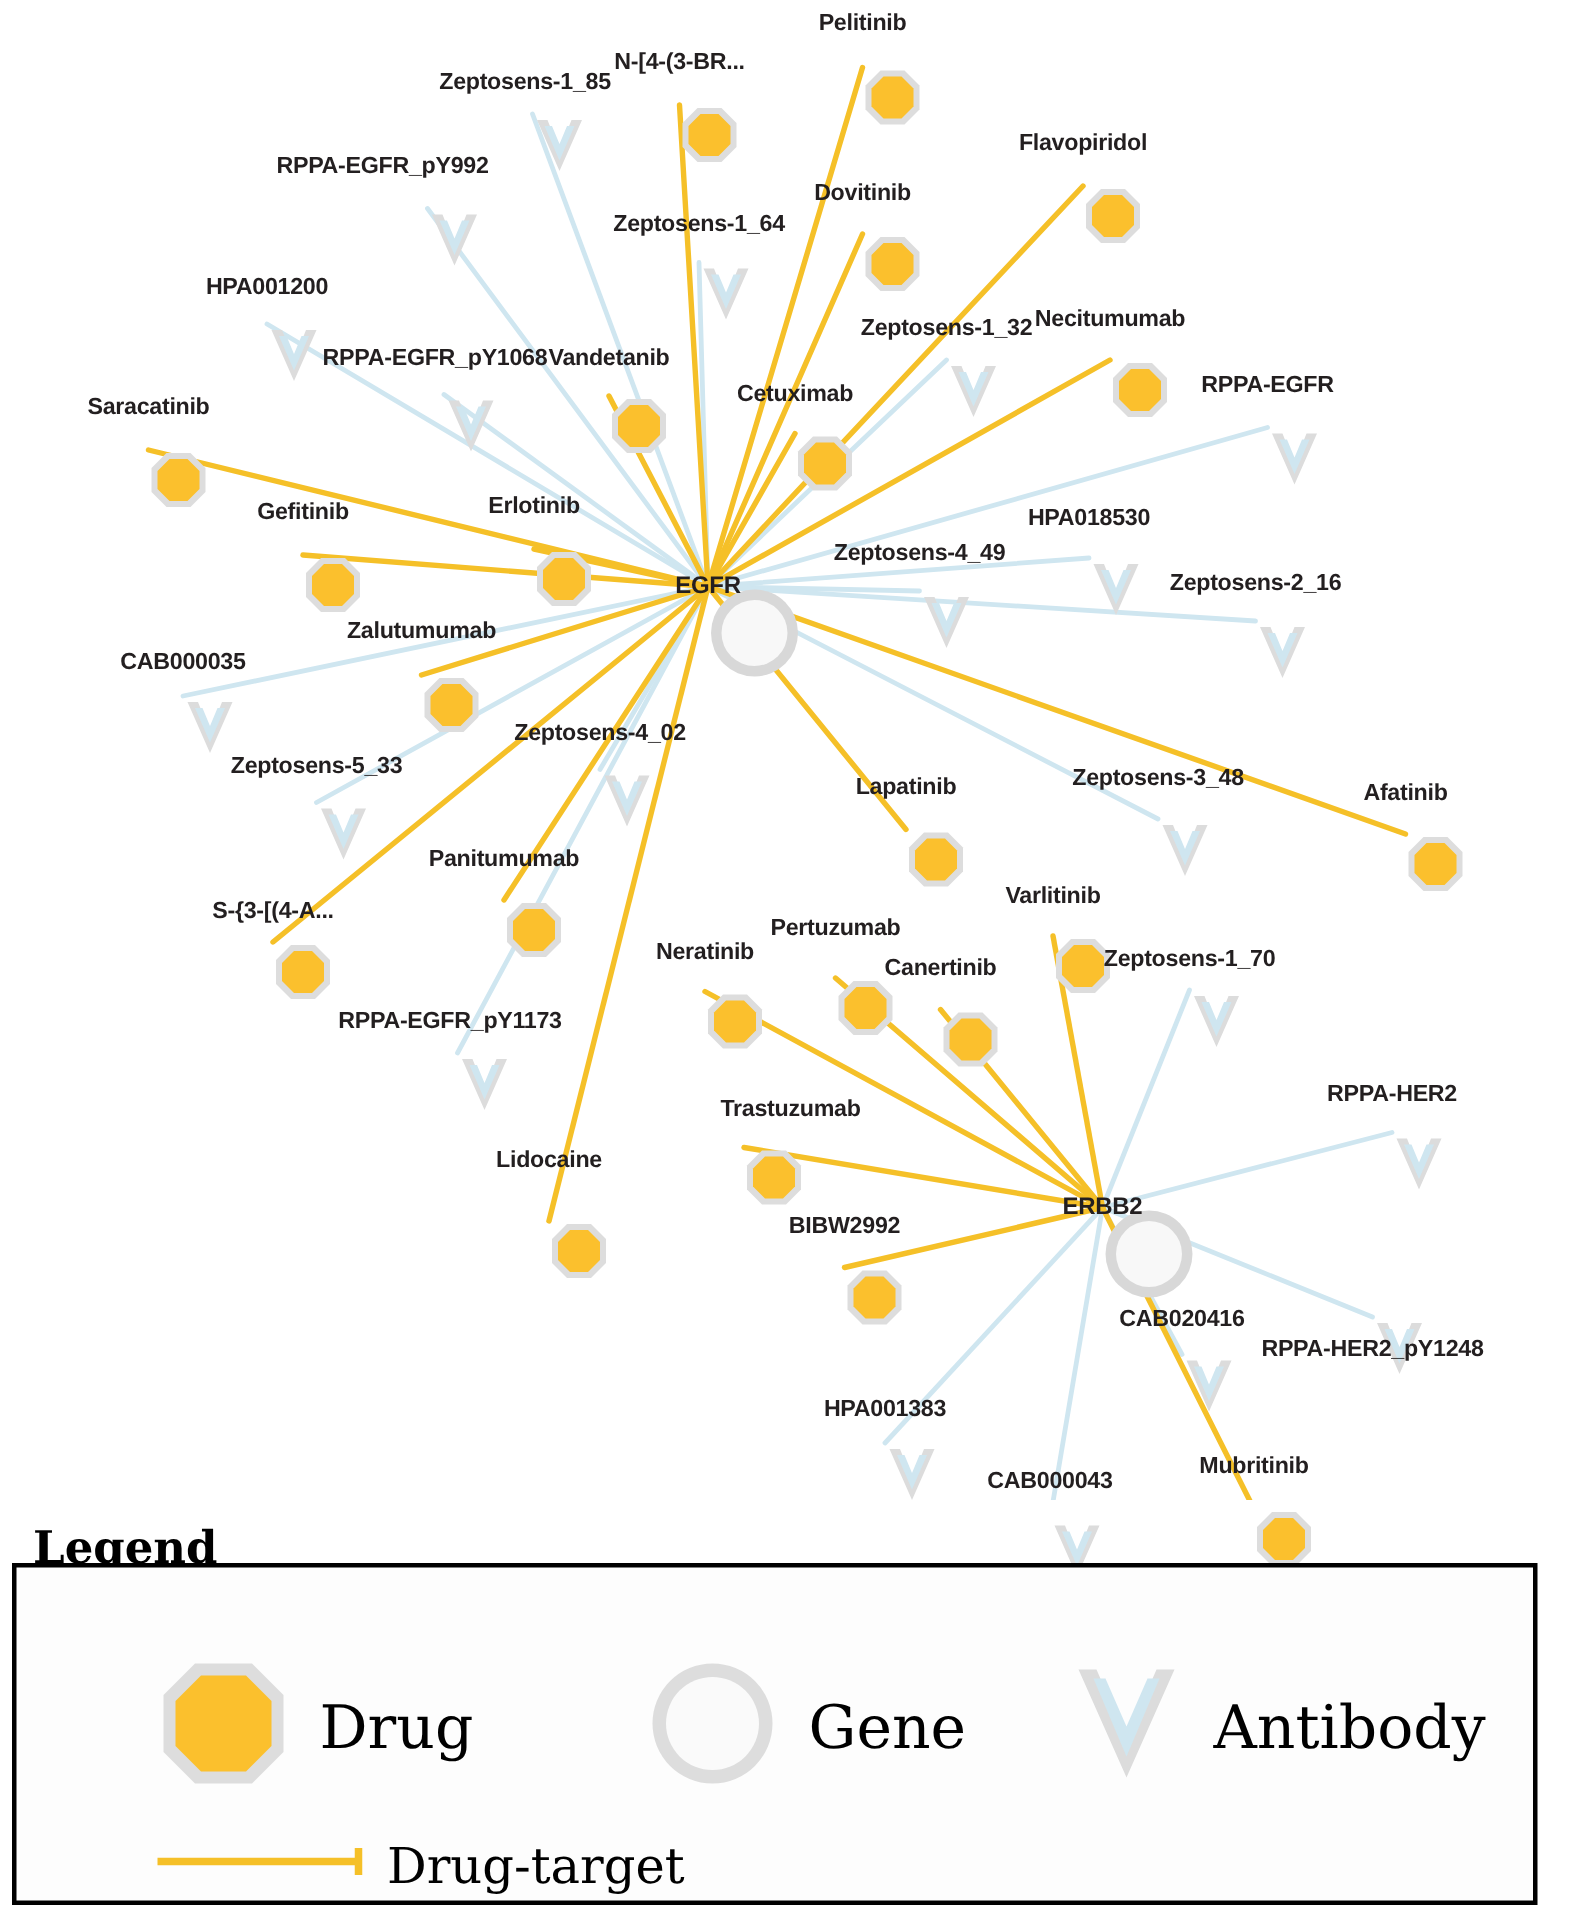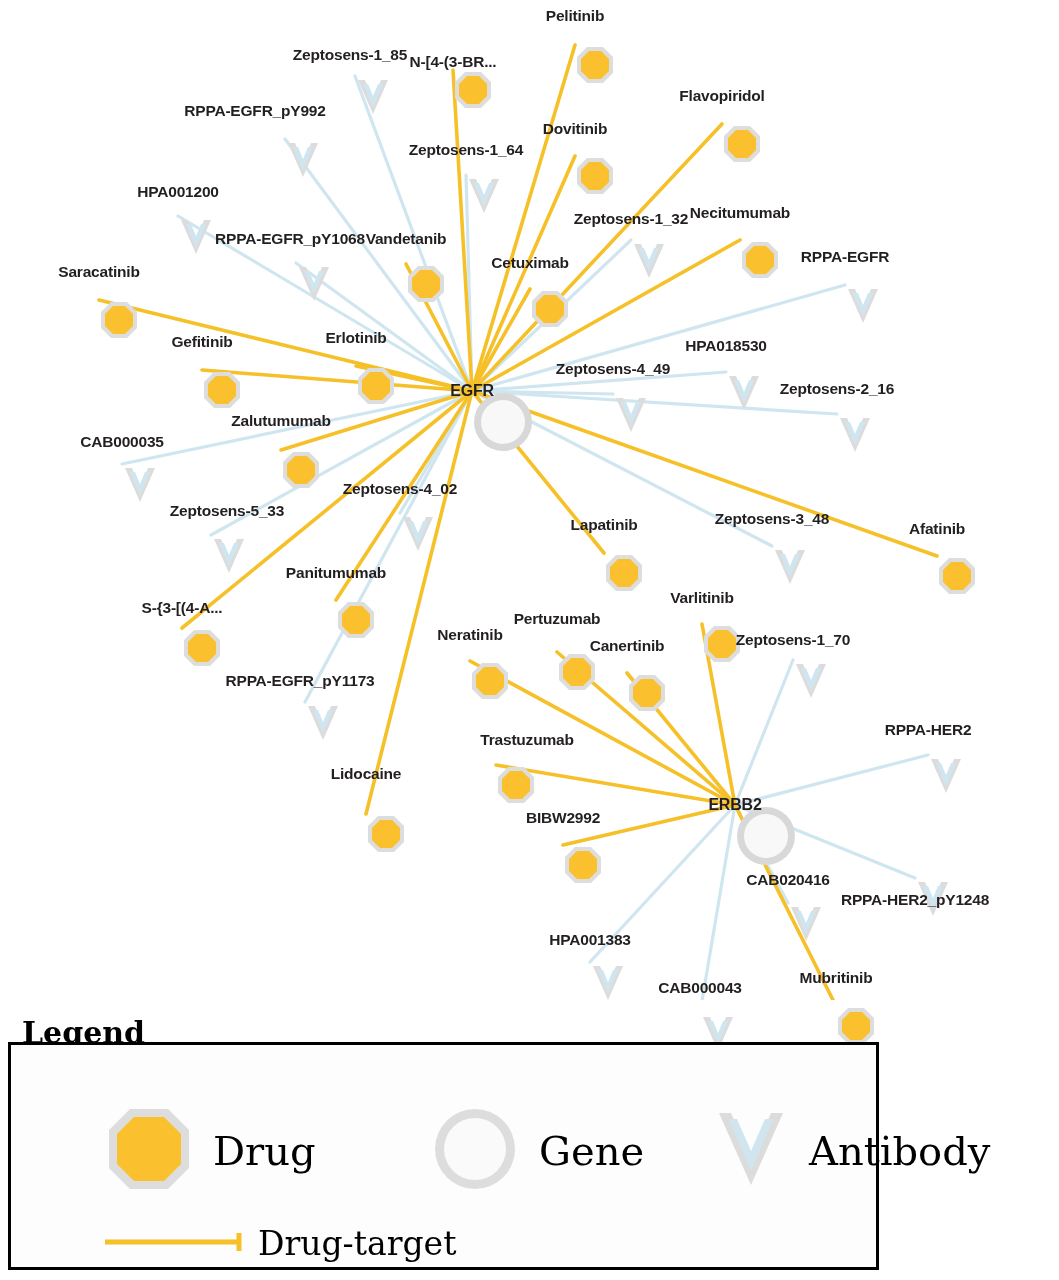--- a/index.html
+++ b/index.html
@@ -52,21 +52,21 @@
     font-family: "DejaVu Serif", serif;
     font-size: 30px;
     font-weight: bold;
     color: #000;
     margin-top: 21px;
   }
   #legend-box {
     position: absolute;
     left: 8px;
     top: 1042px;
-    width: 871px;
+    width: 1017px;
     height: 228px;
     border: 3px solid #000;
     background: #fdfdfd;
     box-sizing: border-box;
   }
   .legend-row {
     position: absolute;
     display: flex;
     align-items: center;
   }
@@ -140,21 +140,21 @@
           <polygon points="14,6 26,6 34,14 34,26 26,34 14,34 6,26 6,14" fill="#fbc02d"></polygon>
         </svg>
       </div>
       <div class="node-label " style="left: 575px; top: 16px;">Pelitinib</div>
       <div class="node" style="left: 453px; top: 70px;">
         <svg width="40" height="40" viewBox="0 0 40 40">
           <polygon points="12,2 28,2 38,12 38,28 28,38 12,38 2,28 2,12" fill="#dddddd"></polygon>
           <polygon points="14,6 26,6 34,14 34,26 26,34 14,34 6,26 6,14" fill="#fbc02d"></polygon>
         </svg>
       </div>
-      <div class="node-label " style="left: 453px; top: 42px; margin-top: 20px;">N-[4-(3-BR...</div>
+      <div class="node-label " style="left: 453px; top: 42px;">N-[4-(3-BR...</div>
       <div class="node" style="left: 722px; top: 124px;">
         <svg width="40" height="40" viewBox="0 0 40 40">
           <polygon points="12,2 28,2 38,12 38,28 28,38 12,38 2,28 2,12" fill="#dddddd"></polygon>
           <polygon points="14,6 26,6 34,14 34,26 26,34 14,34 6,26 6,14" fill="#fbc02d"></polygon>
         </svg>
       </div>
       <div class="node-label " style="left: 722px; top: 96px;">Flavopiridol</div>
       <div class="node" style="left: 575px; top: 156px;">
         <svg width="40" height="40" viewBox="0 0 40 40">
           <polygon points="12,2 28,2 38,12 38,28 28,38 12,38 2,28 2,12" fill="#dddddd"></polygon>
@@ -378,21 +378,21 @@
           <path d="M8 8 L18 31 L28 8 L23 8 L18 20 L13 8 Z" fill="#cfe6f0"></path>
         </svg>
       </div>
       <div class="node-label " style="left: 400px; top: 489px;">Zeptosens-4_02</div>
       <div class="node" style="left: 211px; top: 535px;">
         <svg width="36" height="42" viewBox="0 0 36 42">
           <path d="M3 4 L18 38 L33 4 L26 4 L18 24 L10 4 Z" fill="#dcdcdc"></path>
           <path d="M8 8 L18 31 L28 8 L23 8 L18 20 L13 8 Z" fill="#cfe6f0"></path>
         </svg>
       </div>
-      <div class="node-label " style="left: 227px; top: 511px;">Zeptosens-5_33</div>
+      <div class="node-label " style="left: 211px; top: 511px;">Zeptosens-5_33</div>
       <div class="node" style="left: 772px; top: 546px;">
         <svg width="36" height="42" viewBox="0 0 36 42">
           <path d="M3 4 L18 38 L33 4 L26 4 L18 24 L10 4 Z" fill="#dcdcdc"></path>
           <path d="M8 8 L18 31 L28 8 L23 8 L18 20 L13 8 Z" fill="#cfe6f0"></path>
         </svg>
       </div>
       <div class="node-label " style="left: 772px; top: 519px;">Zeptosens-3_48</div>
       <div class="node" style="left: 793px; top: 660px;">
         <svg width="36" height="42" viewBox="0 0 36 42">
           <path d="M3 4 L18 38 L33 4 L26 4 L18 24 L10 4 Z" fill="#dcdcdc"></path>

